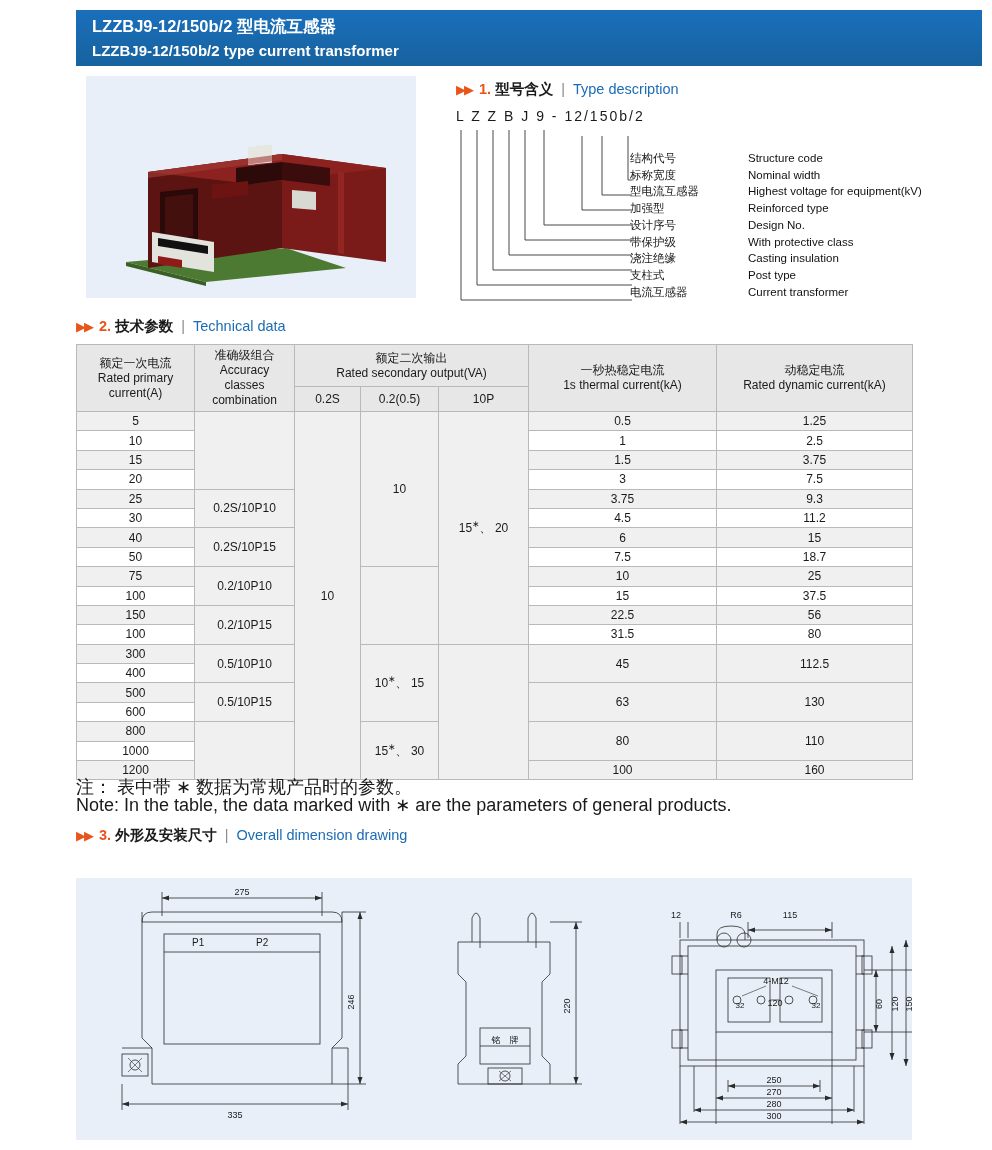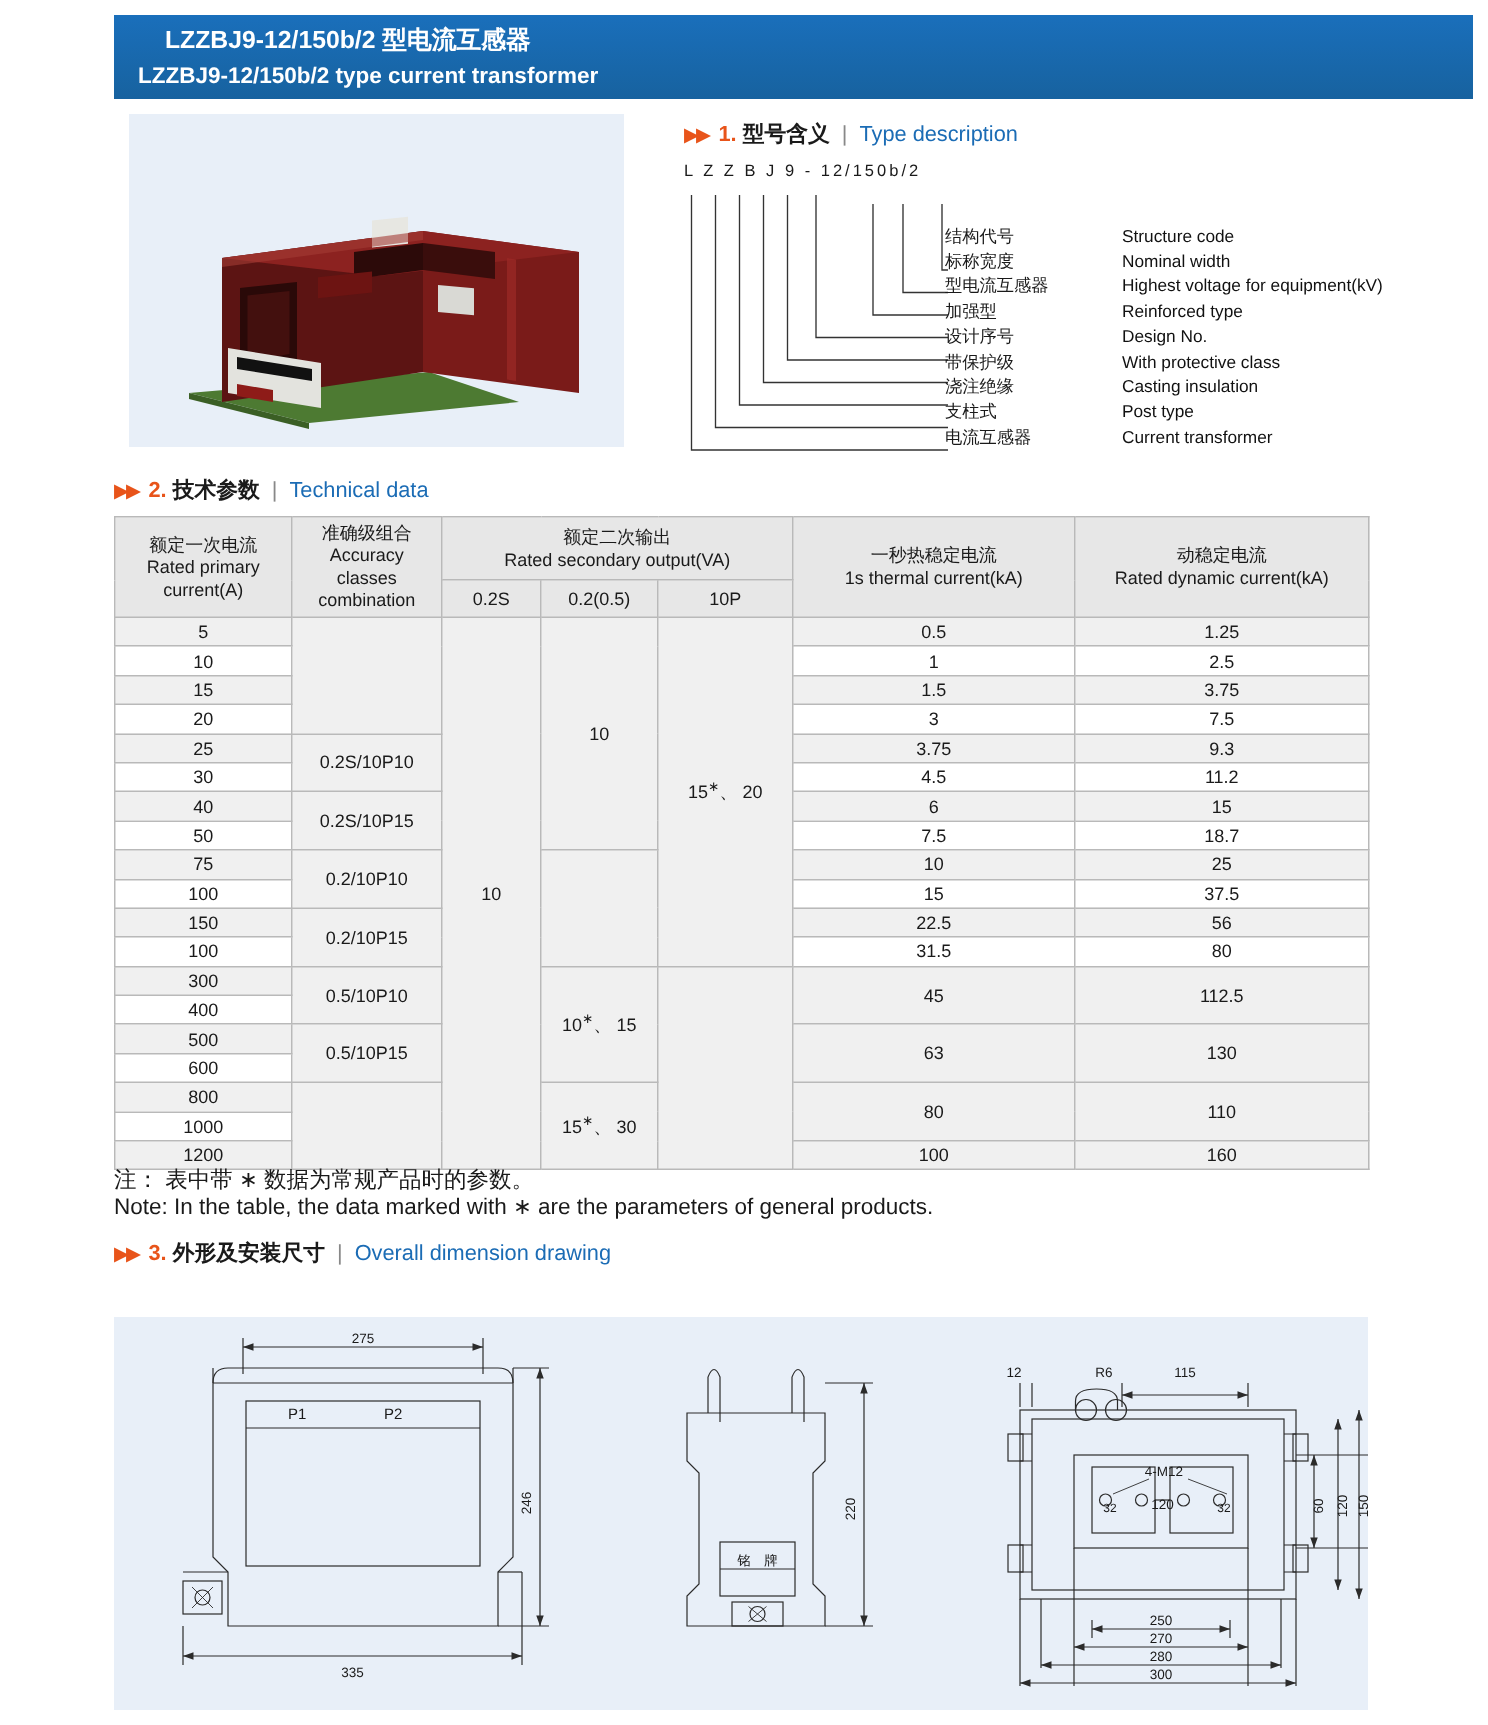--- a/index.html
+++ b/index.html
@@ -13,41 +13,41 @@
   }
   
   .header{
     position:absolute;left:76px;top:10px;width:906px;height:56px;
     background:#1b6cb5;
     background:linear-gradient(to bottom,#1a6fbb 0%,#17629f 100%);
     color:#fff;
     box-sizing:border-box;
     padding:6px 0 0 16px;
   }
-  .header .ln1{font-size:16.5px;font-weight:bold;letter-spacing:0px;margin-left:18px;}
+  .header .ln1{font-size:16.5px;font-weight:bold;letter-spacing:0px;}
   .header .ln2{font-size:15px;margin-top:4px;font-weight:bold;}
   .leftbar{position:absolute;left:0;top:10px;width:76px;height:56px;background:#fff;}
 
   
   .sec{position:absolute;font-size:14.5px;}
   .sec .arrows{color:#e8541a;letter-spacing:-2px;font-size:13px;margin-right:7px;}
   .sec .num{color:#e8541a;font-weight:bold;}
   .sec .cn{color:#1a1a1a;font-weight:bold;}
   .sec .sep{color:#888;margin:0 4px;}
   .sec .en{color:#1b6cb5;}
 
   
   .photo{
     position:absolute;left:86px;top:76px;width:330px;height:222px;
     background:#e8eff8;
   }
   .photo svg{display:block}
 
   
-  .typecode{position:absolute;left:456px;top:108px;font-size:11px;letter-spacing:2px;}
+  .typecode{position:absolute;left:456px;top:108px;font-size:14px;letter-spacing:2px;}
   .ladder{position:absolute;left:452px;top:100px;width:500px;height:220px;}
   .ladder-labels{position:absolute;left:630px;top:150px;font-size:11.5px;line-height:16.7px;}
   .ladder-labels .row{display:flex;}
   .ladder-labels .cn{width:118px;}
   .ladder-labels .en{color:#111;}
 
   
   table.spec{
     position:absolute;left:76px;top:344px;width:836px;
     border-collapse:collapse;
@@ -58,21 +58,21 @@
     border:1px solid #b9b9b9;
     text-align:center;
     padding:0;
     vertical-align:middle;
   }
   table.spec thead th{background:#e7e7e7;font-weight:normal;line-height:15px;padding:3px 2px;}
   table.spec tbody td{height:18.4px;background:#fff;}
   table.spec tbody tr:nth-child(odd) td{background:#f0f0f0;}
   .sup{font-size:9px;vertical-align:super;}
 
-  .note{position:absolute;left:76px;top:778px;font-size:15px;line-height:18px;}
+  .note{position:absolute;left:76px;top:778px;font-size:18px;line-height:18px;}
 
   
   .dimpanel{position:absolute;left:76px;top:878px;width:836px;height:262px;background:#c4b5fd;}
   .dimpanel svg{display:block}
 </style>
 </head>
 <body>
 
 <div class="leftbar"></div>
 <div class="header">

